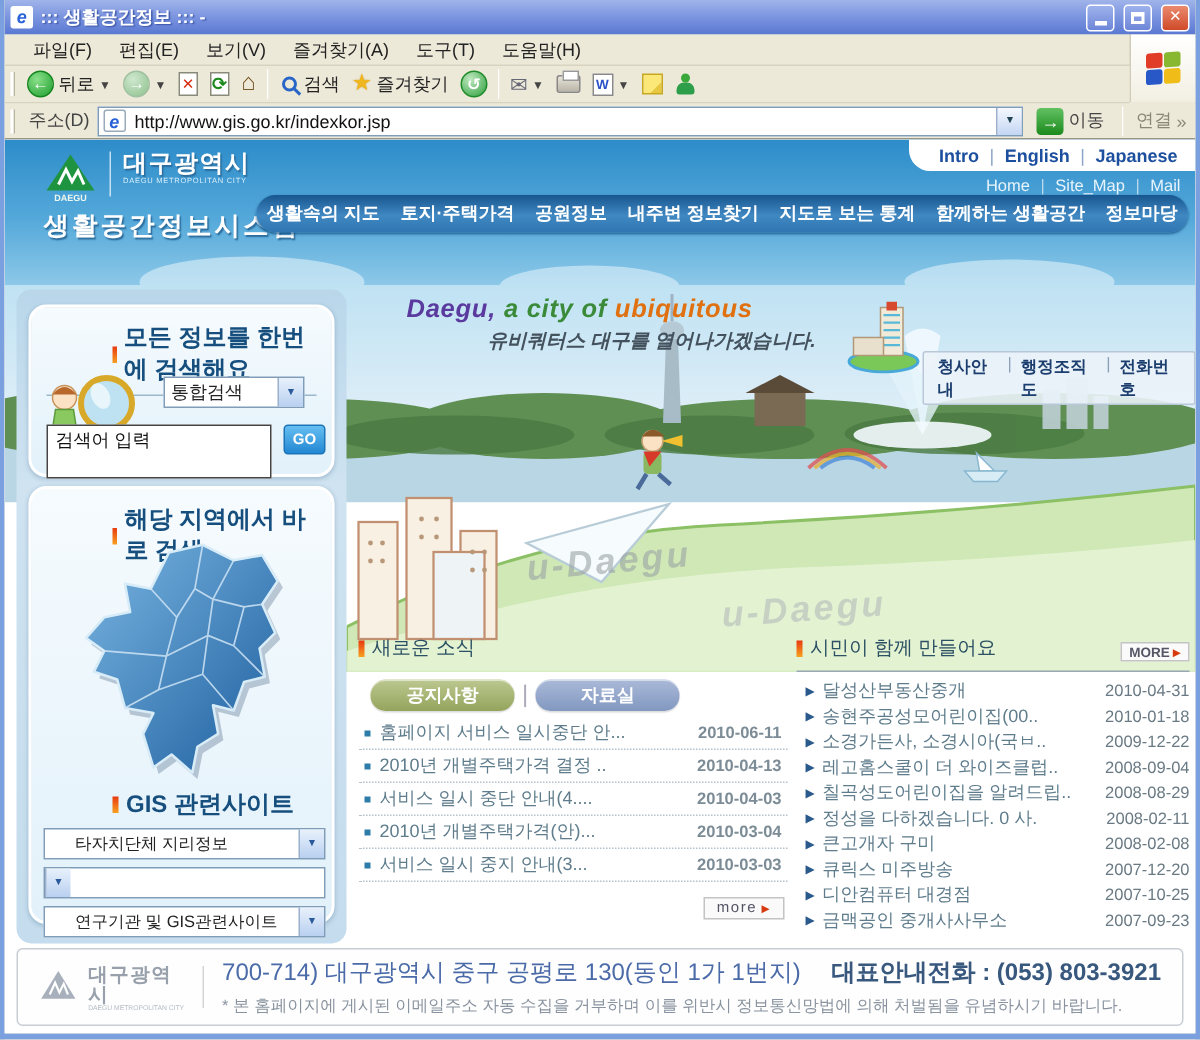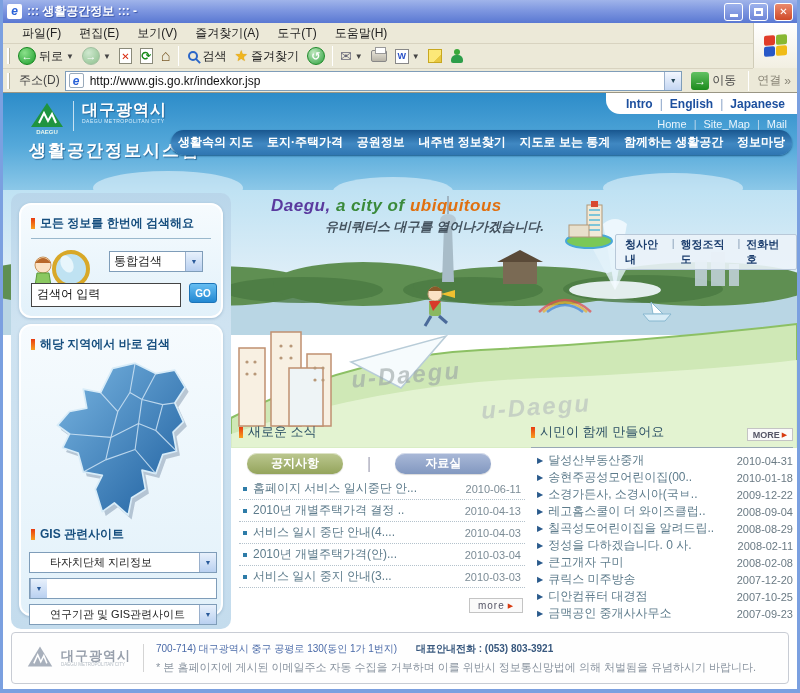--- a/index.html
+++ b/index.html
@@ -99,56 +99,56 @@
   
   .hill{position:absolute;left:228px;top:225px;width:566px;height:130px;}
   .wm{position:absolute;font-style:italic;font-weight:bold;font-size:24px;color:#9aa4a4;opacity:.6;letter-spacing:2px;}
   
   .side{position:absolute;left:8px;top:100px;width:220px;height:436px;border-radius:10px;
      background:linear-gradient(180deg,#b9d6ea,#cfe3f1 30%,#c4dced);}
   .panel{position:absolute;left:8px;width:204px;border-radius:12px;border:2px solid #fff;
      background:linear-gradient(180deg,#f6fbfe,#e2f1fa);box-shadow:0 1px 3px rgba(40,80,120,.25);padding:10px 10px 0 10px;}
   .p1{top:10px;height:115px;}
   .p2{top:131px;height:292px;}
-  .ptitle{display:flex;align-items:center;gap:5px;font-weight:bold;font-size:12px;color:#164e7e;}
+  .ptitle{display:flex;align-items:center;gap:5px;font-weight:bold;font-size:16px;color:#164e7e;margin-left:44px;}
   .obullet{width:4px;height:11px;background:linear-gradient(180deg,#e83a10,#f8a020);}
   .phr{border:none;border-top:1px solid #9ab8cc;margin:6px 0 0 0;}
   .girl{position:absolute;left:6px;top:38px;}
   .combo{position:absolute;left:88px;top:46px;width:94px;height:21px;background:#fff;border:1px solid #7f9db9;
      display:flex;align-items:center;font-size:12px;color:#222;}
   .combo .txt{flex:1;padding-left:4px;}
   .combo .btn{width:17px;height:19px;background:linear-gradient(180deg,#e8f1fc,#b9d0f0);border-left:1px solid #9ab0cc;
      display:flex;align-items:center;justify-content:center;font-size:7px;color:#2a5a9a;}
-  .kw{position:absolute;left:10px;top:78px;width:150px;height:24px;border:1px solid #444;background:#fff;padding:0 3px;}
+  .kw{position:absolute;left:10px;top:78px;width:150px;height:36px;border:1px solid #444;background:#fff;padding:0 3px;}
   .kw input{width:100%;border:none;outline:none;font-size:12px;font-family:inherit;color:#111;}
   .gobtn{position:absolute;left:168px;top:78px;width:28px;height:20px;border-radius:3px;color:#fff;font-weight:bold;
      font-size:10px;display:flex;align-items:center;justify-content:center;
      background:linear-gradient(180deg,#66bef2,#2288d2);border:1px solid #1c74b8;}
   .mapwrap{position:absolute;left:16px;top:32px;}
   .gis-title{position:absolute;left:10px;top:200px;width:184px;}
   .gis-hr{position:absolute;left:10px;top:218px;width:184px;border:none;border-top:1px solid #9ab8cc;}
   .gsel{position:absolute;left:8px;width:188px;height:21px;background:#fff;border:1px solid #7f9db9;
      display:flex;align-items:center;font-size:11px;color:#222;}
   .gsel .txt{flex:1;padding-left:20px;white-space:nowrap;overflow:hidden;}
   .gsel .btn{width:17px;height:19px;background:linear-gradient(180deg,#e8f1fc,#b9d0f0);border-left:1px solid #9ab0cc;
      display:flex;align-items:center;justify-content:center;font-size:7px;color:#2a5a9a;}
   .g1{top:226px;}.g2{top:252px;}.g3{top:278px;}
   
   .news{position:absolute;left:236px;top:330px;width:286px;}
   .stitle{display:flex;align-items:center;gap:5px;font-weight:normal;font-size:13px;color:#2c5064;}
-  .tabs{display:flex;align-items:center;gap:24px;margin:12px 0 4px 8px;}
+  .tabs{display:flex;align-items:center;gap:5px;margin:12px 0 4px 8px;}
   .tab{width:96px;height:21px;border-radius:10px;color:#fff;font-weight:bold;font-size:12px;
      display:flex;align-items:center;justify-content:center;box-shadow:inset 0 1px 0 rgba(255,255,255,.5),0 1px 1px rgba(0,0,0,.15);}
   .tab.t1{background:linear-gradient(180deg,#bcc890,#94a45c);}
   .tab.t2{background:linear-gradient(180deg,#aab9d8,#8298c0);}
   .tabs .s{color:#aab;}
   .nrow{display:flex;align-items:center;height:22px;border-bottom:1px dotted #b4c2cc;font-size:12px;color:#5e7c8c;}
   .nrow .bu{width:4px;height:4px;background:#2e7ca8;margin:0 6px 0 4px;}
   .nrow .tx{flex:1;white-space:nowrap;overflow:hidden;}
-  .nrow .dt{font-size:11px;color:#7c8c96;padding-right:4px;}
+  .nrow .dt{font-size:11px;color:#7c8c96;padding-right:4px;font-weight:bold;}
   .morebox{margin:10px 2px 0 auto;width:54px;height:15px;border:1px solid #c4c4c4;background:#fafafa;
      display:flex;align-items:center;justify-content:center;gap:3px;font-size:10px;color:#556;letter-spacing:1px;}
   .rarr{color:#d83a10;font-size:7px;}
   
   .cit{position:absolute;left:528px;top:330px;width:262px;}
   .cit-head{display:flex;align-items:flex-end;}
   .cit-head .stitle{flex:1;}
   .morebox2{width:46px;height:13px;border:1px solid #c4c4c4;background:#fafafa;display:flex;align-items:center;
      justify-content:center;gap:2px;font-size:9px;font-weight:bold;color:#556;}
   .cit hr{border:none;border-top:1px solid #98a8b4;margin:6px 0 4px 0;}
@@ -156,21 +156,21 @@
   .crow .bu{color:#2a5a8c;font-size:8px;margin:0 5px 0 6px;}
   .crow .tx{flex:1;white-space:nowrap;overflow:hidden;}
   .crow .dt{font-size:11px;color:#6a7a84;}
   
   .foot{position:absolute;left:8px;top:539px;width:778px;height:52px;background:#fefefe;
      border:1px solid #c8ccd4;border-radius:4px;display:flex;align-items:center;padding:0 14px;gap:12px;}
   .f-logo{display:flex;align-items:center;gap:7px;}
   .f-city{color:#98a0ac;font-weight:bold;font-size:13px;letter-spacing:1px;line-height:13px;}
   .f-city-en{color:#b4bcc4;font-size:4.5px;}
   .f-div{width:1px;height:28px;background:#d4d4d4;}
-  .f-line1{font-size:10px;color:#4a6aa8;white-space:nowrap;}
+  .f-line1{font-size:16px;color:#4a6aa8;white-space:nowrap;}
   .f-line1 b{margin-left:16px;color:#38587e;}
   .f-line2{font-size:11px;color:#8a94a0;margin-top:4px;white-space:nowrap;}
 </style>
 </head>
 <body>
 
 <div class="win">
 
   <div class="titlebar">
     <span class="ie-ic">e</span>

